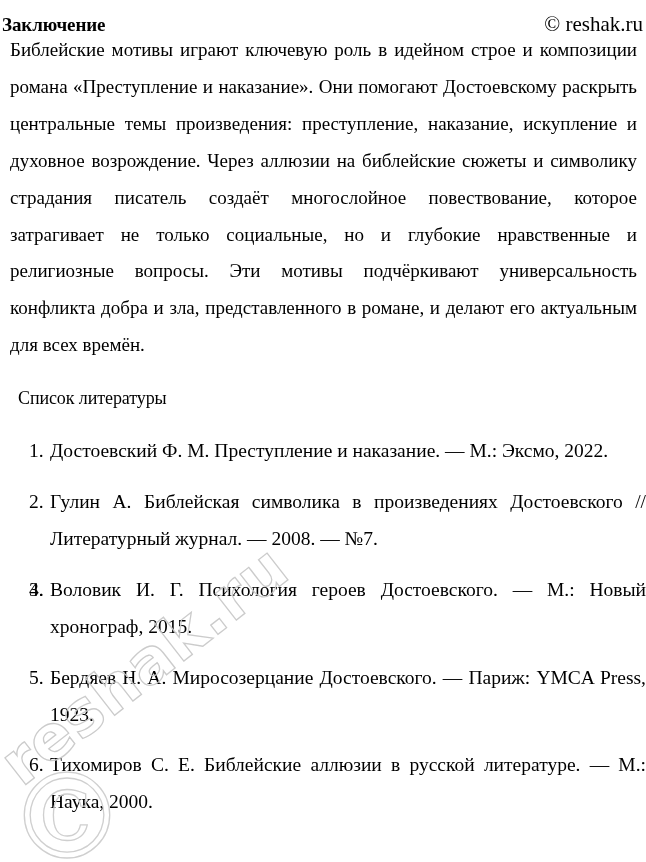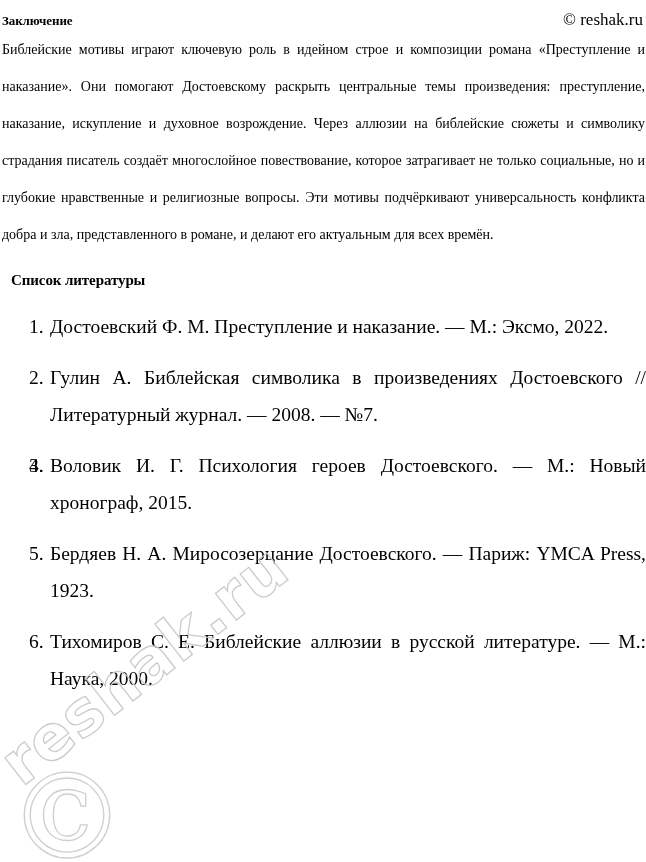--- a/index.html
+++ b/index.html
@@ -26,56 +26,56 @@
   .header-row {
     position: relative;
     display: flex;
     align-items: baseline;
     justify-content: space-between;
     padding: 0 1px 0 2px;
     height: 26px;
   }
 
   .doc-heading {
-    font-size: 13px;
+    font-size: 19px;
     font-weight: bold;
     line-height: 24px;
     letter-spacing: -0.1px;
     white-space: nowrap;
   }
 
   .copyright {
-    font-size: 17px;
+    font-size: 21px;
     line-height: 24px;
     white-space: nowrap;
     padding-right: 2px;
   }
 
   
   .body-text {
-    margin: 0;
+    margin: 8px;
     padding: 0 1px 0 2px;
-    font-size: 14px;
+    font-size: 19px;
     line-height: 36.9px;
     text-align: justify;
     text-justify: inter-word;
     text-align-last: left;
     hyphens: none;
   }
 
   .body-text.first {
     margin-top: 6px;
   }
 
   
   .section-heading {
-    margin: 9px;
+    margin: 16px;
     padding: 0 0 0 2px;
-    font-size: 15px;
-    font-weight: bold;
+    font-size: 18px;
+    font-weight: normal;
     line-height: 36.9px;
     letter-spacing: -0.1px;
   }
 
   
   .ref-list {
     list-style: none;
     margin: 0;
     padding: 0;
   }

